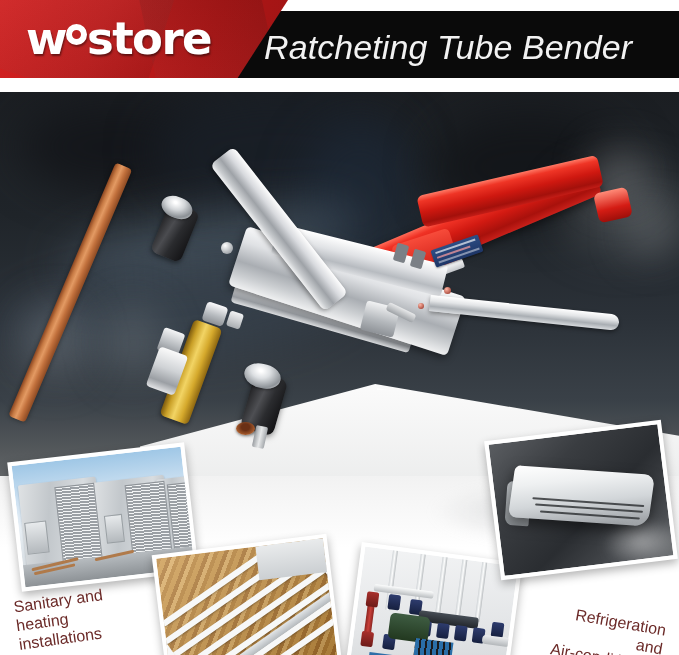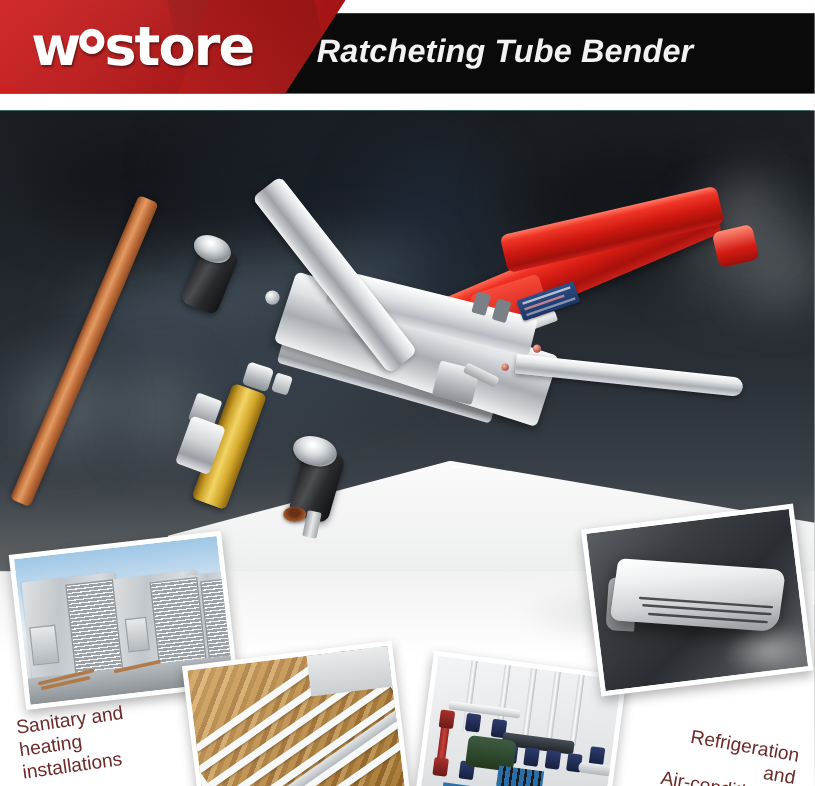--- a/index.html
+++ b/index.html
@@ -2,21 +2,21 @@
 <html><head>
 <meta charset="utf-8">
 <style>
   * { box-sizing: border-box; margin: 0; padding: 0; }
   html, body {
     width: 679px; height: 655px;
     font-family: "Liberation Sans", sans-serif;
     background: #ffffff;
     overflow: hidden;
   }
-  #page { position: relative; width: 675px; height: 655px; background: #14b8a6; }
+  #page { position: relative; width: 675px; height: 655px; background: #c2410c; }
 
   
   .header { position: absolute; left: 0; top: 0; width: 679px; height: 92px; background: #fff; }
   .header-black {
     position: absolute; left: 0; top: 11px; width: 679px; height: 67px;
     background: #0a0a0a;
   }
   .header-red {
     position: absolute; left: 0; top: 0px; width: 288px; height: 78px;
     background: linear-gradient(110deg,#d32020 0%, #c41e1e 35%, #b01616 70%, #9e1414 100%);
@@ -43,21 +43,21 @@
   }
   .brand .w { }
   .brand .circ {
     display: inline-block; position: relative; top: -9px;
     width: 21px; height: 21px; border-radius: 50%;
     border: 6px solid #ffffff; vertical-align: baseline;
     box-shadow: 1px 2px 2px rgba(0,0,0,0.4);
   }
   .header-title {
     position: absolute; left: 264px; top: 28px;
-    font-size: 27px; font-weight: 700; font-style: italic;
+    font-size: 34px; font-weight: 400; font-style: italic;
     color: #f2f2f2; letter-spacing: 0.1px;
     font-family: "Liberation Sans", sans-serif;
     z-index: 4;
   }
 
   
   .hero {
     position: absolute; left: 0; top: 92px; width: 679px; height: 563px;
     overflow: hidden;
     background: linear-gradient(180deg,#1b1e22 0%, #20252a 22%, #2b3138 40%, #3a4148 55%, #55595c 64%, #6e7173 72%, #7e8082 78%, #8e9092 84%, #a7a9aa 90%, #c9cacb 96%, #e4e5e5 100%);

